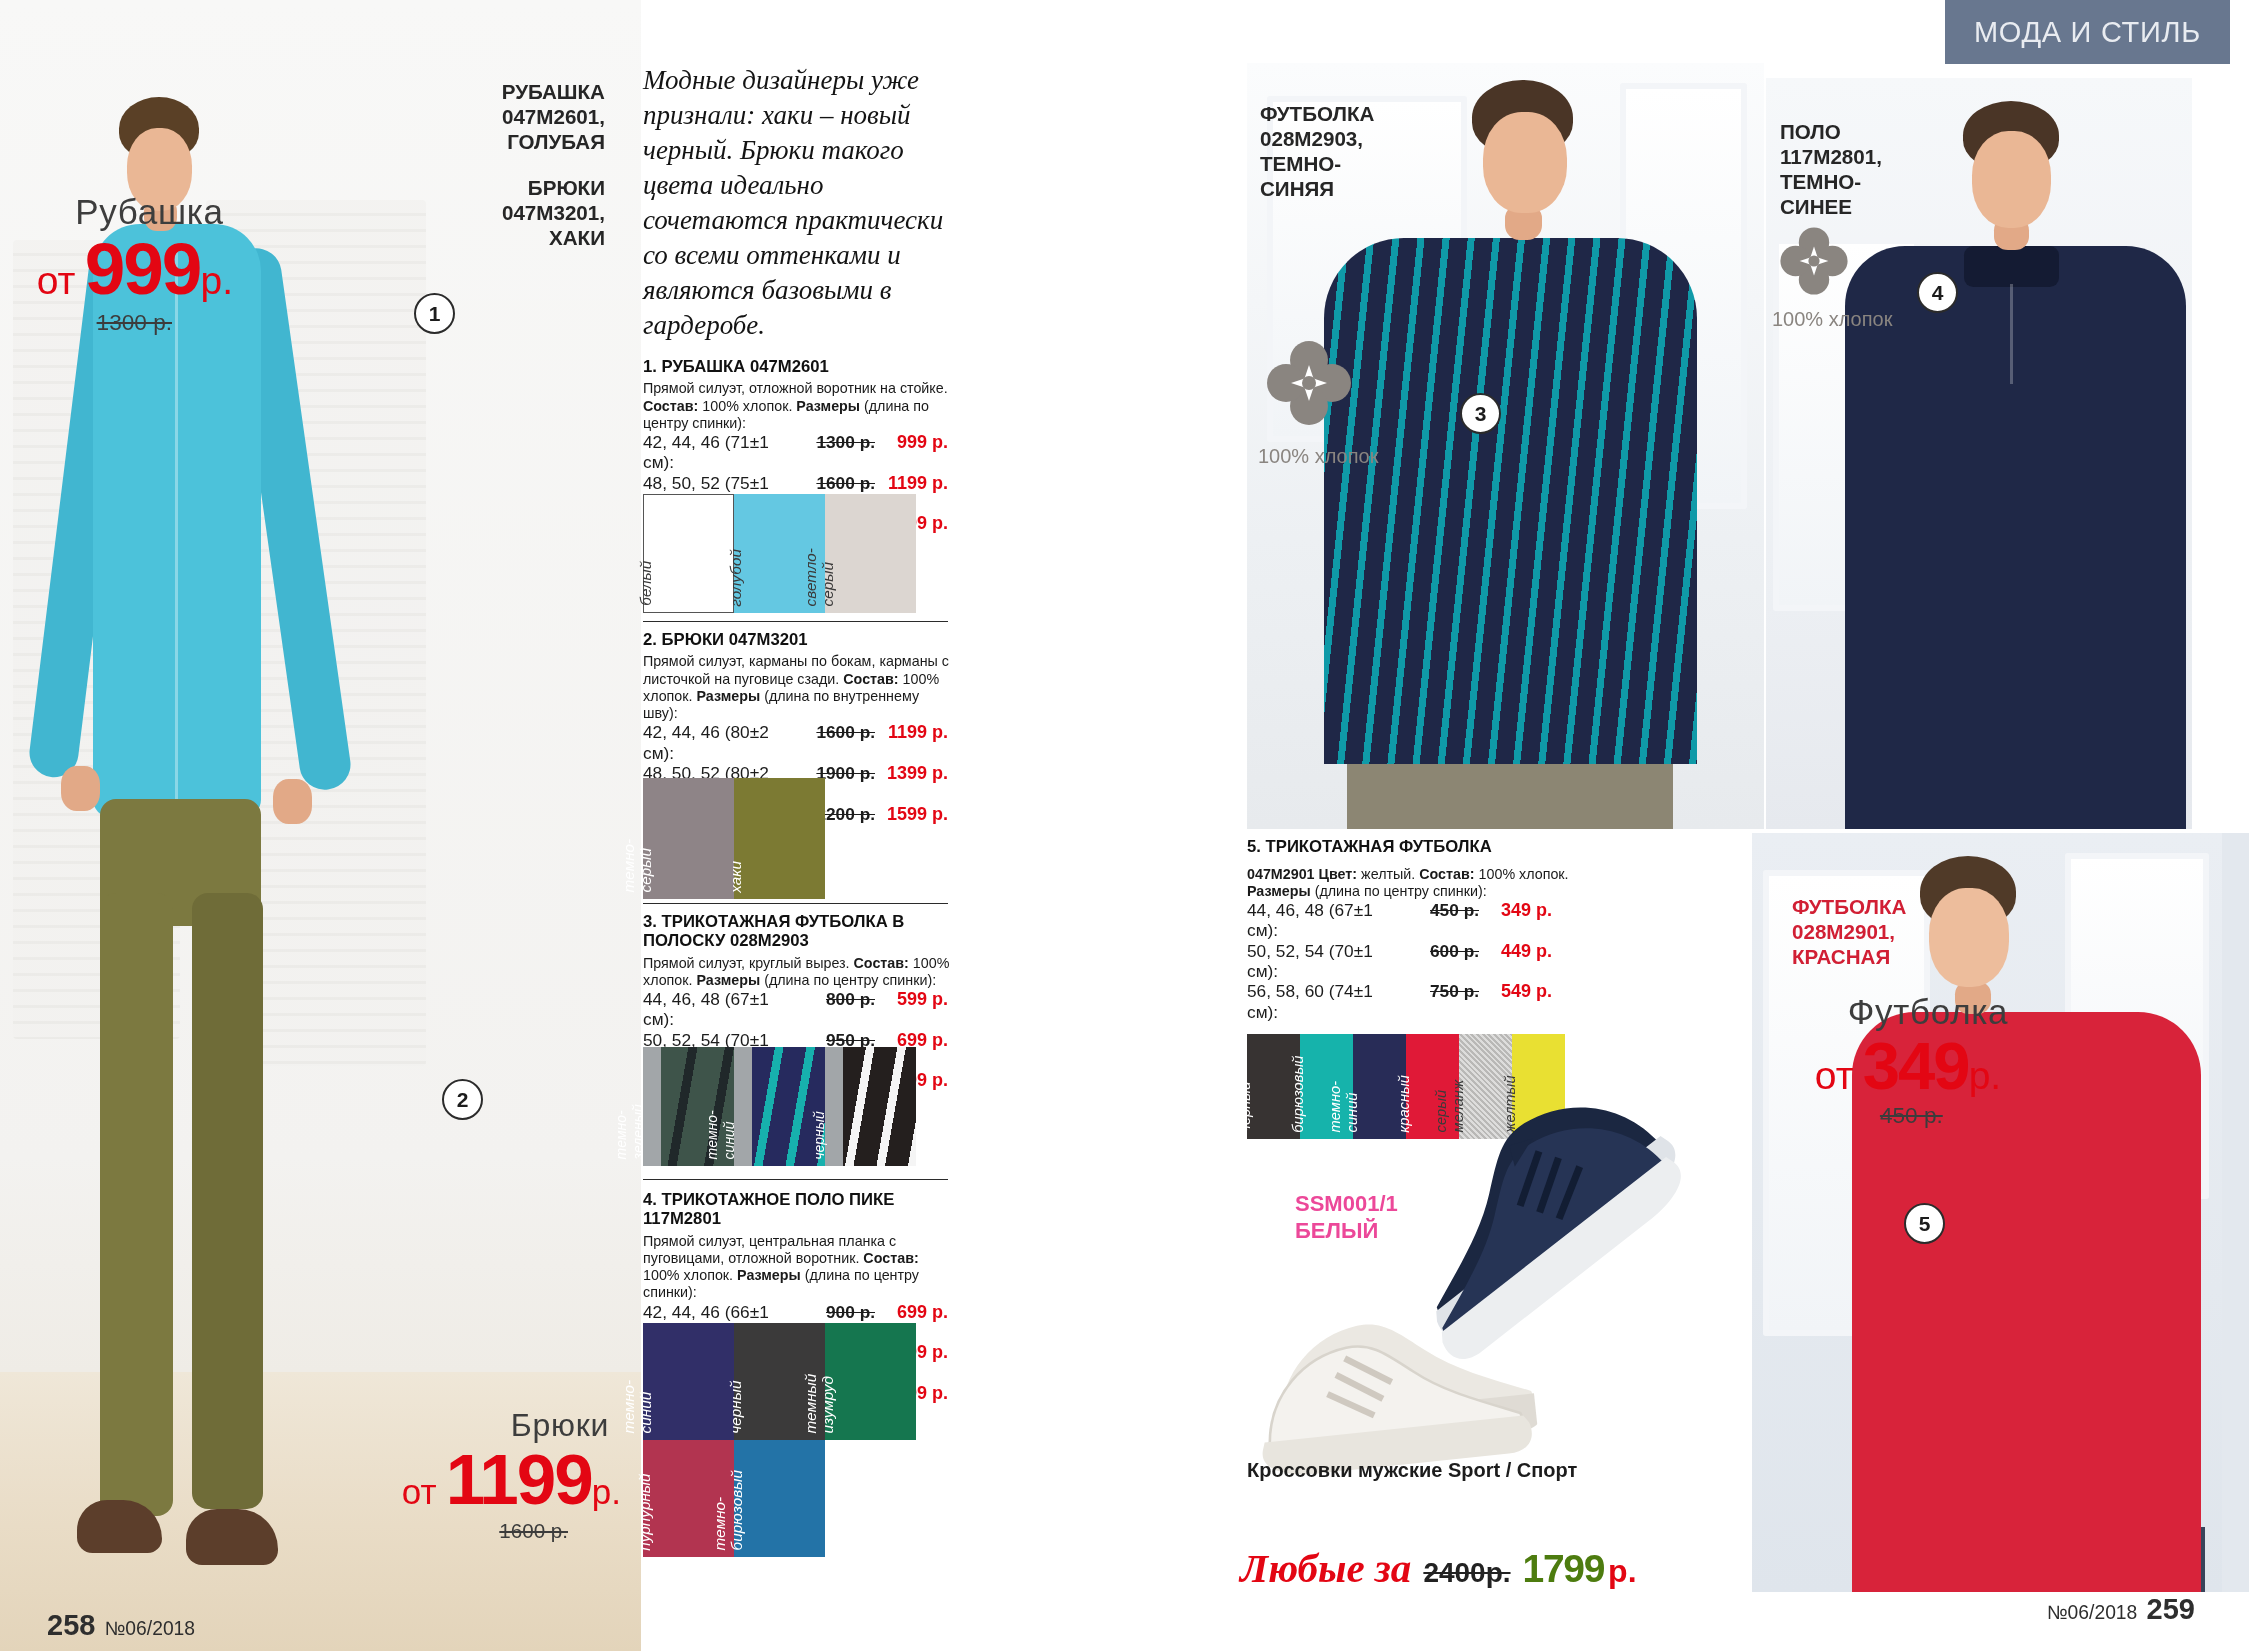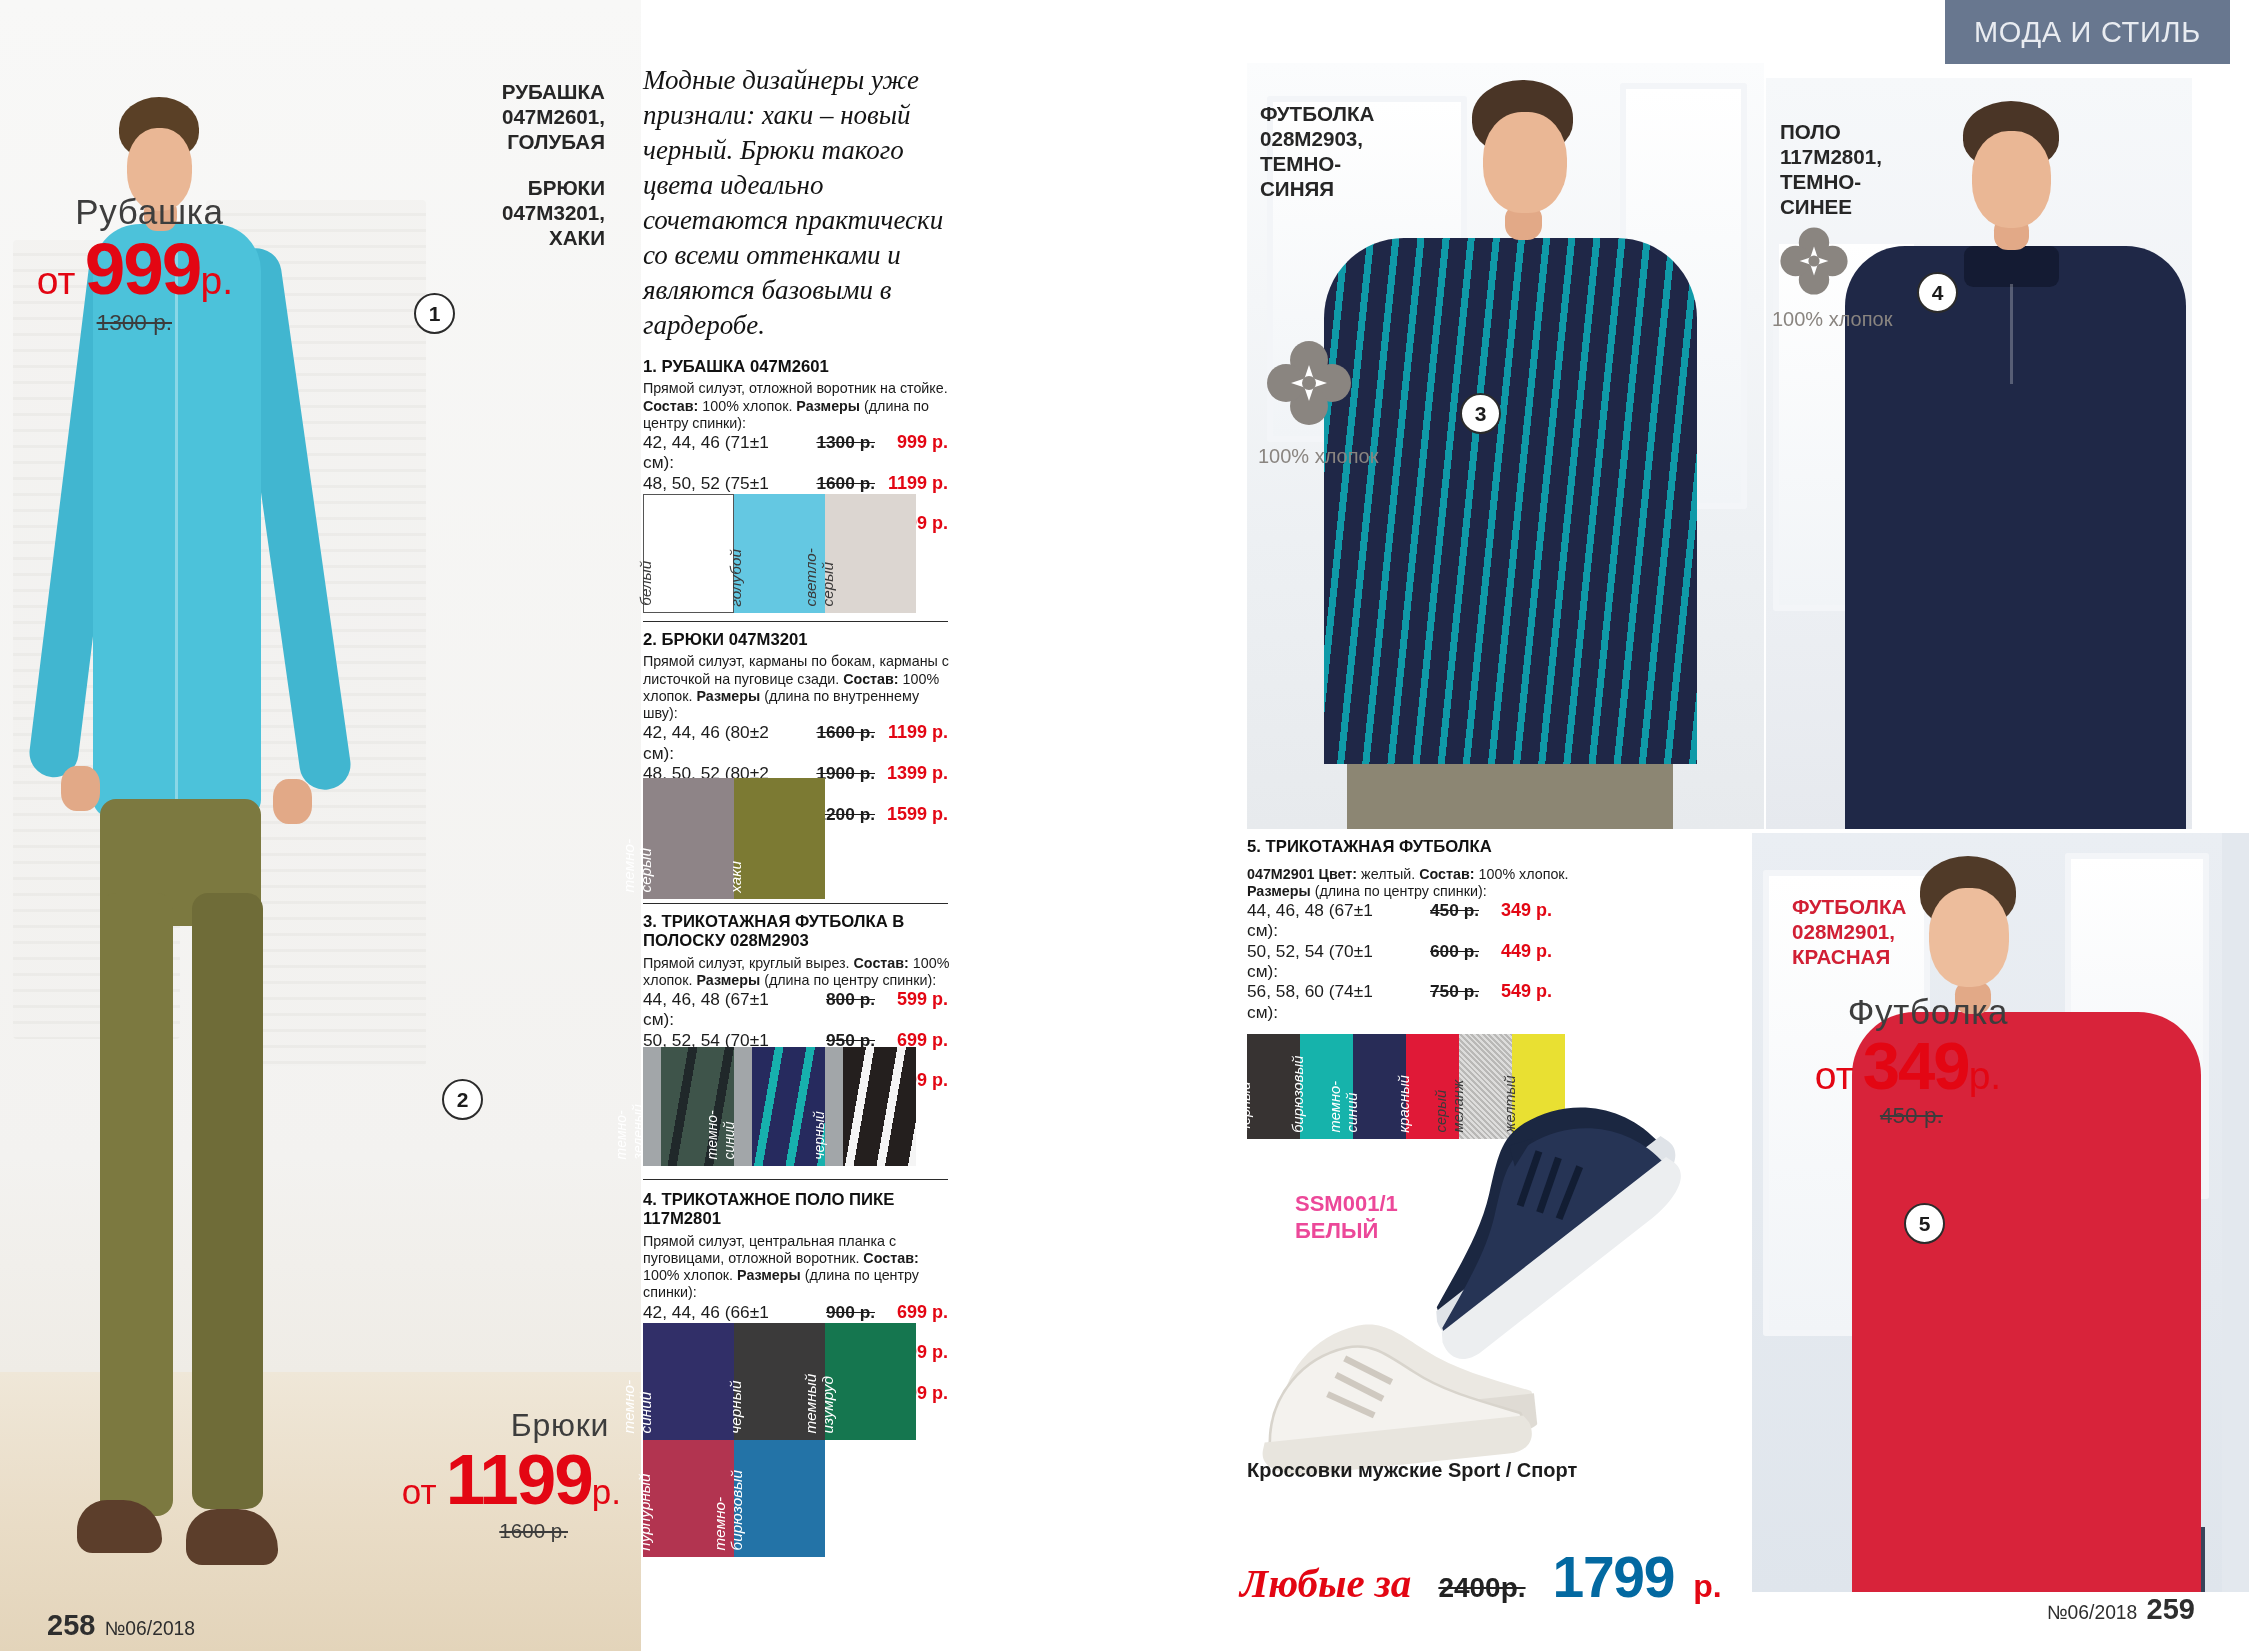--- a/index.html
+++ b/index.html
@@ -95,24 +95,24 @@
   .polo{background:#1f2847;border-radius:60px 60px 0 0;}
   .polo-collar{background:#141b33;border-radius:9.3px;}
   .redshirt{background:#d8233a;border-radius:63px 63px 0 0;}
   .jeans{background:#39445a;}
   .graypants{background:#8c8673;}
 
   .cotton-label{font-size:20px;color:#8a8580;}
   .s5wrap{left:1247px;top:837px;width:520px;}
   .shoes-title{font-size:20px;font-weight:bold;margin:0 0 5.3px 0;}
   .shoes-desc{font-size:17px;line-height:20.6px;margin:0;}
-  .promo{display:flex;align-items:baseline;gap:27px;}
+  .promo{display:flex;align-items:baseline;gap:12px;}
   .promo .script{font-family:"Liberation Serif",serif;font-style:italic;font-weight:bold;font-size:41px;color:#e30613;}
   .promo .pold{font-size:28px;font-weight:bold;color:#222;text-decoration:line-through;}
-  .promo .pval{font-size:57px;font-weight:bold;color:#0369a1;letter-spacing:-1.3px;}
+  .promo .pval{font-size:39px;font-weight:bold;color:#4d7c0f;letter-spacing:-1.3px;}
   .promo .pcur{font-size:32px;font-weight:bold;color:#e30613;margin-left:-8px;}
   .ssm-label{font-size:22px;line-height:27px;font-weight:bold;color:#ec4899;}
   .edge-strip{background:#e3e8ee;}
 </style>
 </head>
 <body>
 
 <div class="stage">
 
   <div class="abs left-photo">

